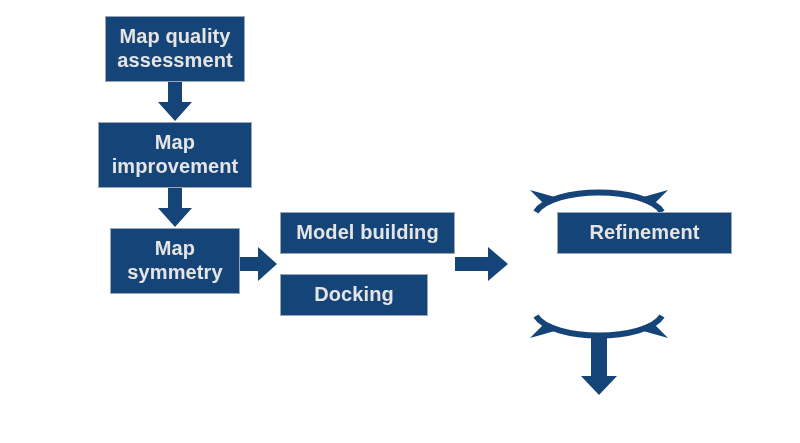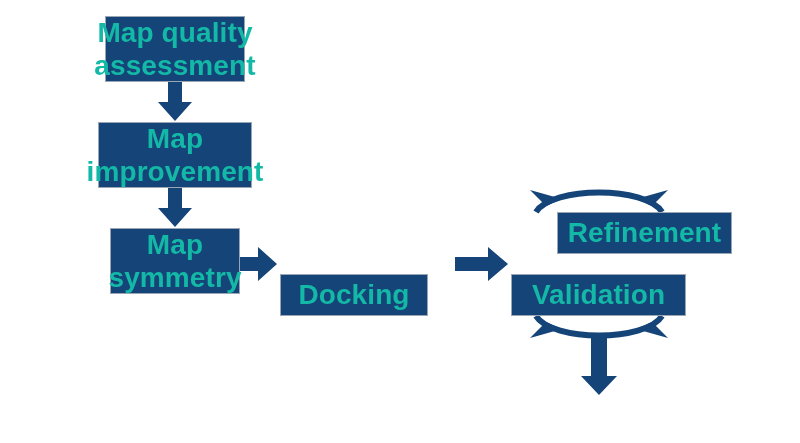--- a/index.html
+++ b/index.html
@@ -15,26 +15,26 @@
     position: relative;
     width: 800px;
     height: 443px;
     background: #ffffff;
     overflow: hidden;
   }
   .node {
     position: absolute;
     box-sizing: border-box;
     background: #154479;
-    color: #14b8a6;
+    color: #e5e5e5;
     display: flex;
     align-items: center;
     justify-content: center;
     text-align: center;
-    font-size: 28px;
+    font-size: 20px;
     font-weight: 700;
     line-height: 1.18;
     letter-spacing: 0.1px;
     border: 1px solid #9aa6b4;
     white-space: pre-line;
   }
   .node span {
     display: block;
     padding: 0 6px;
   }
@@ -106,27 +106,27 @@
   <div class="node" style="left:98px; top:122px; width:154px; height:66px;">
     <span>Map
 improvement</span>
   </div>
 
   <div class="node" style="left:110px; top:228px; width:130px; height:66px;">
     <span>Map
 symmetry</span>
   </div>
 
+  <div class="node" style="left:280px; top:212px; width:175px; height:42px;">
+    <span>Model building</span>
+  </div>
 
   <div class="node" style="left:280px; top:274px; width:148px; height:42px;">
     <span>Docking</span>
   </div>
 
   <div class="node" style="left:511px; top:212px; width:175px; height:42px;margin-left:46px;">
     <span>Refinement</span>
   </div>
 
-  <div class="node" style="left:511px; top:274px; width:175px; height:42px;">
-    <span>Validation</span>
-  </div>
 
 
 </div>
 
 </body></html>

